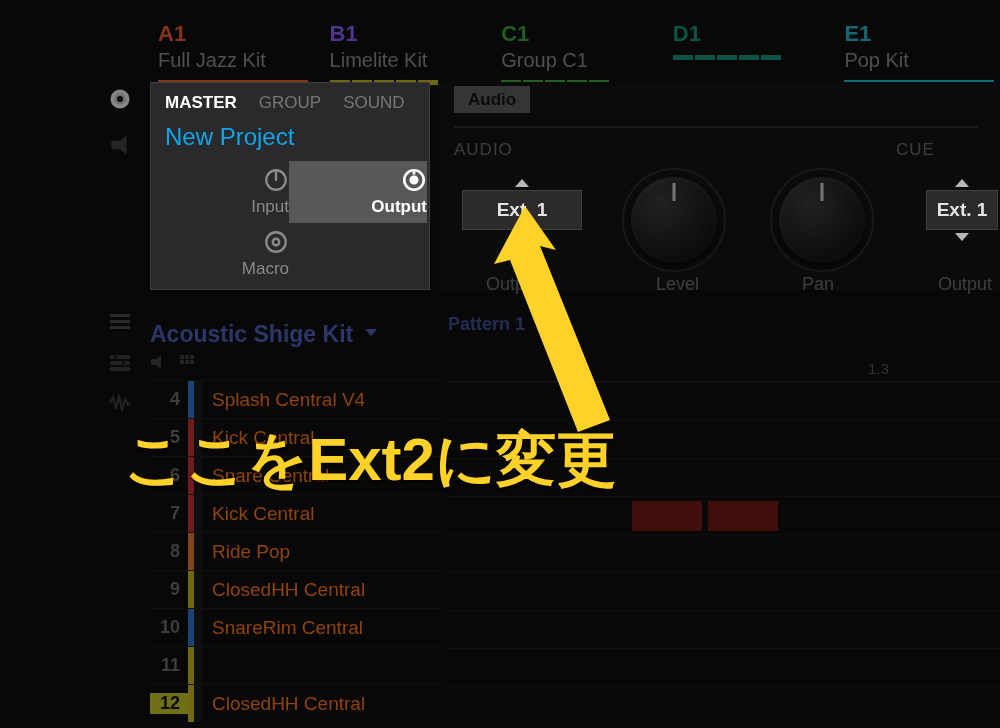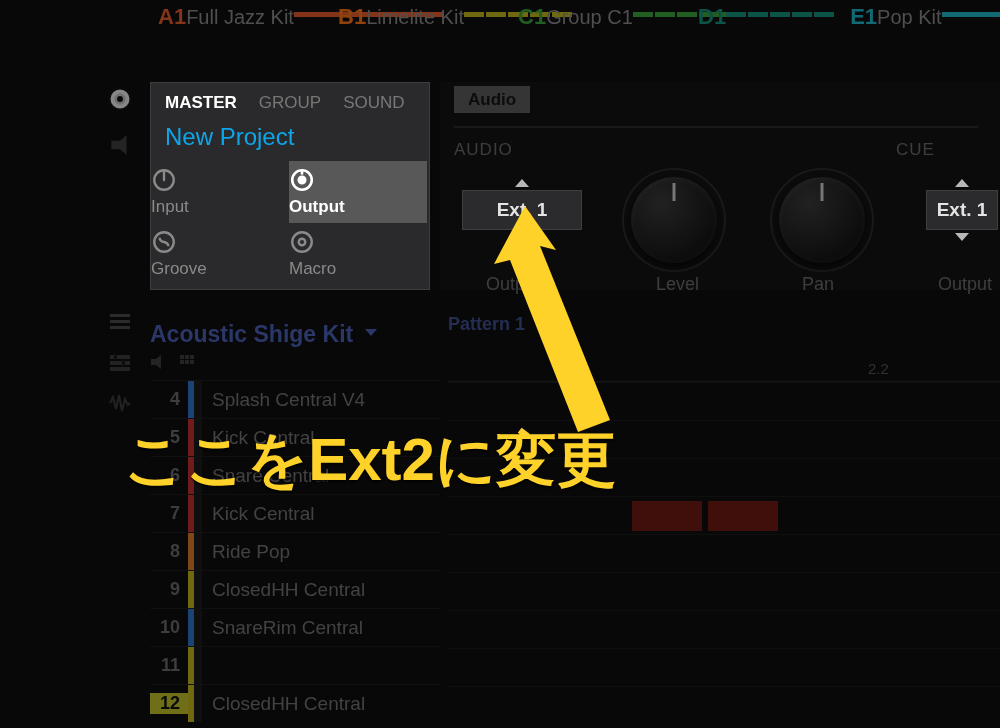--- a/index.html
+++ b/index.html
@@ -17,42 +17,42 @@
     background: rgba(0,0,0,0.42);
     pointer-events: none;
     z-index: 20;
   }
   
   .groups {
     position: absolute; left: 142px; right: 0; top: 0px; height: 70px;
     display: flex; gap: 16px; padding-left: 16px;
   }
   .group-cell {
-    width: 164px; display: flex; flex-direction: row; justify-content: flex-start; padding-top: 4px;
+    width: 164px; display: flex; flex-direction: column; justify-content: flex-start; padding-top: 21px;
   }
   .g-code { font-size: 22px; font-weight: 700; }
   .g-name { font-size: 20px; color: #888; padding-top: 2px; white-space: nowrap; }
   .g-bar { height: 5px; margin-top: 8px; display:flex; gap:2px; }
   .g-bar .seg { width:20px; height:5px; }
 
   
   .vnav { position:absolute; left:100px; top:86px; width:40px; display:flex; flex-direction:column; align-items:center; gap:20px; }
   .vnav .ico { width:26px; height:26px; color:#555; }
 
   
   .prop-panel {
     position:absolute; left:150px; top:82px; width:280px; height:208px;
     background:#2a2a2c; border:1px solid #3e3e40;
     z-index: 40;
   }
   .prop-tabs { display:flex; gap:22px; padding:10px 14px 6px 14px; font-size:17px; color:#777; }
   .prop-tabs .active { color:#fff; font-weight:700; }
   .proj-name { font-size:24px; color:#0ea5e9; padding:4px 22px 10px 14px; }
   .prop-grid { display:flex; flex-wrap:wrap; }
-  .prop-btn { width:138px; height:62px; display:flex; flex-direction:column; align-items:flex-start; justify-content:center; gap:4px; color:#8a8a8a; }
+  .prop-btn { width:138px; height:62px; display:flex; flex-direction:column; align-items:flex-end; justify-content:center; gap:4px; color:#8a8a8a; }
   .prop-btn.sel { background:#585858; color:#fff; font-weight:700; }
   .prop-btn svg { width:26px; height:26px; }
   .prop-btn .lbl { font-size:17px; }
 
   
   .audio-panel {
     position:absolute; left:440px; right:0; top:82px; height:208px;
     background:#141416;
   }
   .tab-audio { position:absolute; left:14px; top:4px; background:#5c5c5c; color:#151515; font-weight:700; font-size:17px; padding:4px 14px 3px 14px; }
@@ -93,21 +93,21 @@
   .vnav2 .ico { color:#4a4a4a; }
 
   .speaker-row { position:absolute; left:150px; top:354px; display:flex; gap:12px; align-items:center; color:#444; }
 
   .sound-list { position:absolute; left:150px; top:380px; width:290px; }
   .sl-row { height:38px; display:flex; align-items:center; border-top:1px solid #1c1c1e; }
   .sl-num { width:38px; text-align:right; padding-right:8px; font-size:18px; color:#6a6a6c; font-weight:600; }
   .sl-num.sel { background:#bfbf28; color:#111; }
   .sl-color { width:6px; height:100%; }
   .sl-fill { width:8px; height:100%; background:#1a1a1c; }
-  .sl-name { padding-left:10px; font-size:19px; color:#737373; }
+  .sl-name { padding-left:10px; font-size:19px; color:#f97316; }
 
   .grid-area { position:absolute; left:448px; top:356px; right:0; bottom:0; }
   .ruler { height:26px; border-bottom:1px solid #262628; position:relative; }
   .tick-lbl { position:absolute; top:4px; font-size:15px; color:#555; }
   .gr-rows { position:absolute; left:0; right:0; top:26px; bottom:0; }
   .gr-row { height:38px; border-top:1px solid #1a1a1c; position:relative; }
   .clip { position:absolute; top:4px; height:30px; background:#6e1a14; }
 
   
   .callout-arrow { position:absolute; z-index:60; }
@@ -123,21 +123,21 @@
 
 <div class="groups">
   <div class="group-cell">
     <div class="g-code" style="color:#e45a2a">A1</div>
     <div class="g-name">Full Jazz Kit</div>
     <div class="g-bar">
         <div class="seg" style="background:#e45a2a;width:150px"></div>
       </div>
   </div>
   <div class="group-cell">
-    <div class="g-code" style="color:#f97316">B1</div>
+    <div class="g-code" style="color:#8b5cf6">B1</div>
     <div class="g-name">Limelite Kit</div>
     <div class="g-bar">
         <div class="seg" style="background:#c3b61a"></div>
         <div class="seg" style="background:#c3b61a"></div>
         <div class="seg" style="background:#c3b61a"></div>
         <div class="seg" style="background:#c3b61a"></div>
         <div class="seg" style="background:#c3b61a"></div>
       </div>
   </div>
   <div class="group-cell">
@@ -199,27 +199,20 @@
         </svg>
       <span class="lbl">Input</span>
     </div>
     <div class="prop-btn sel">
       <svg viewBox="0 0 24 24" fill="none" stroke="#fff" stroke-width="2.4">
           <circle cx="12" cy="12" r="9"></circle>
           <circle cx="12" cy="12" r="3" fill="#fff"></circle>
           <path d="M12 3v4"></path>
         </svg>
       <span class="lbl">Output</span>
-    </div>
-    <div class="prop-btn">
-      <svg viewBox="0 0 24 24" fill="none" stroke="#8a8a8a" stroke-width="2.2">
-          <circle cx="12" cy="12" r="9"></circle>
-          <path d="M8 8c0 6 8 2 8 8"></path>
-        </svg>
-      <span class="lbl">Groove</span>
     </div>
     <div class="prop-btn">
       <svg viewBox="0 0 24 24" fill="none" stroke="#8a8a8a" stroke-width="2.2">
           <circle cx="12" cy="12" r="9"></circle>
           <circle cx="12" cy="12" r="3"></circle>
         </svg>
       <span class="lbl">Macro</span>
     </div>
   </div>
 </div>
@@ -353,21 +346,21 @@
       <div class="sl-num sel">12</div>
       <div class="sl-color" style="background:#c3b61a"></div>
       <div class="sl-fill"></div>
       <div class="sl-name">ClosedHH Central</div>
     </div>
 </div>
 
 <div class="grid-area">
   <div class="ruler">
     <span class="tick-lbl" style="left:114px">1.2</span>
-    <span class="tick-lbl" style="left:420px">2.2</span>
+    <span class="tick-lbl" style="left:420px">1.3</span>
   </div>
   <div class="gr-rows">
     <div class="gr-row"></div>
     <div class="gr-row"></div>
     <div class="gr-row"></div>
     <div class="gr-row">
       <div class="clip" style="left:184px; width:70px"></div>
       <div class="clip" style="left:260px; width:70px"></div>
     </div>
     <div class="gr-row"></div>

